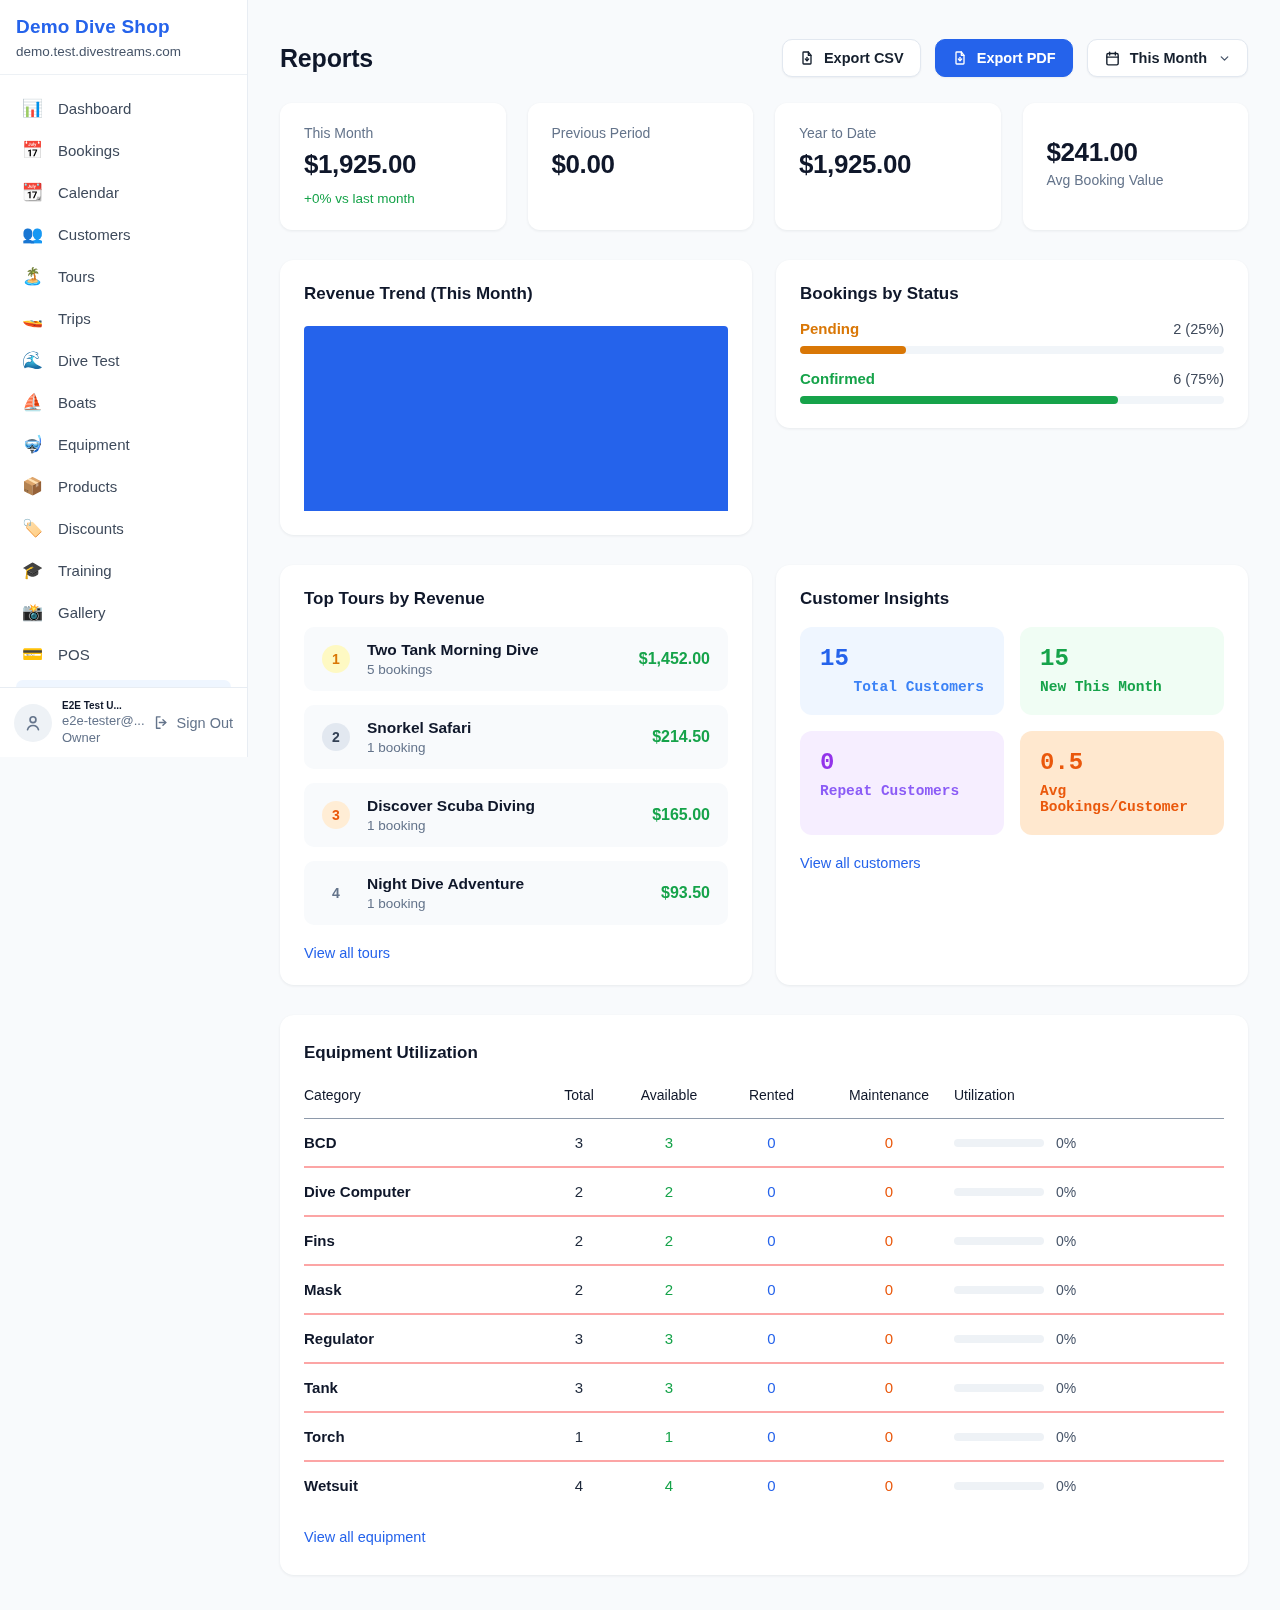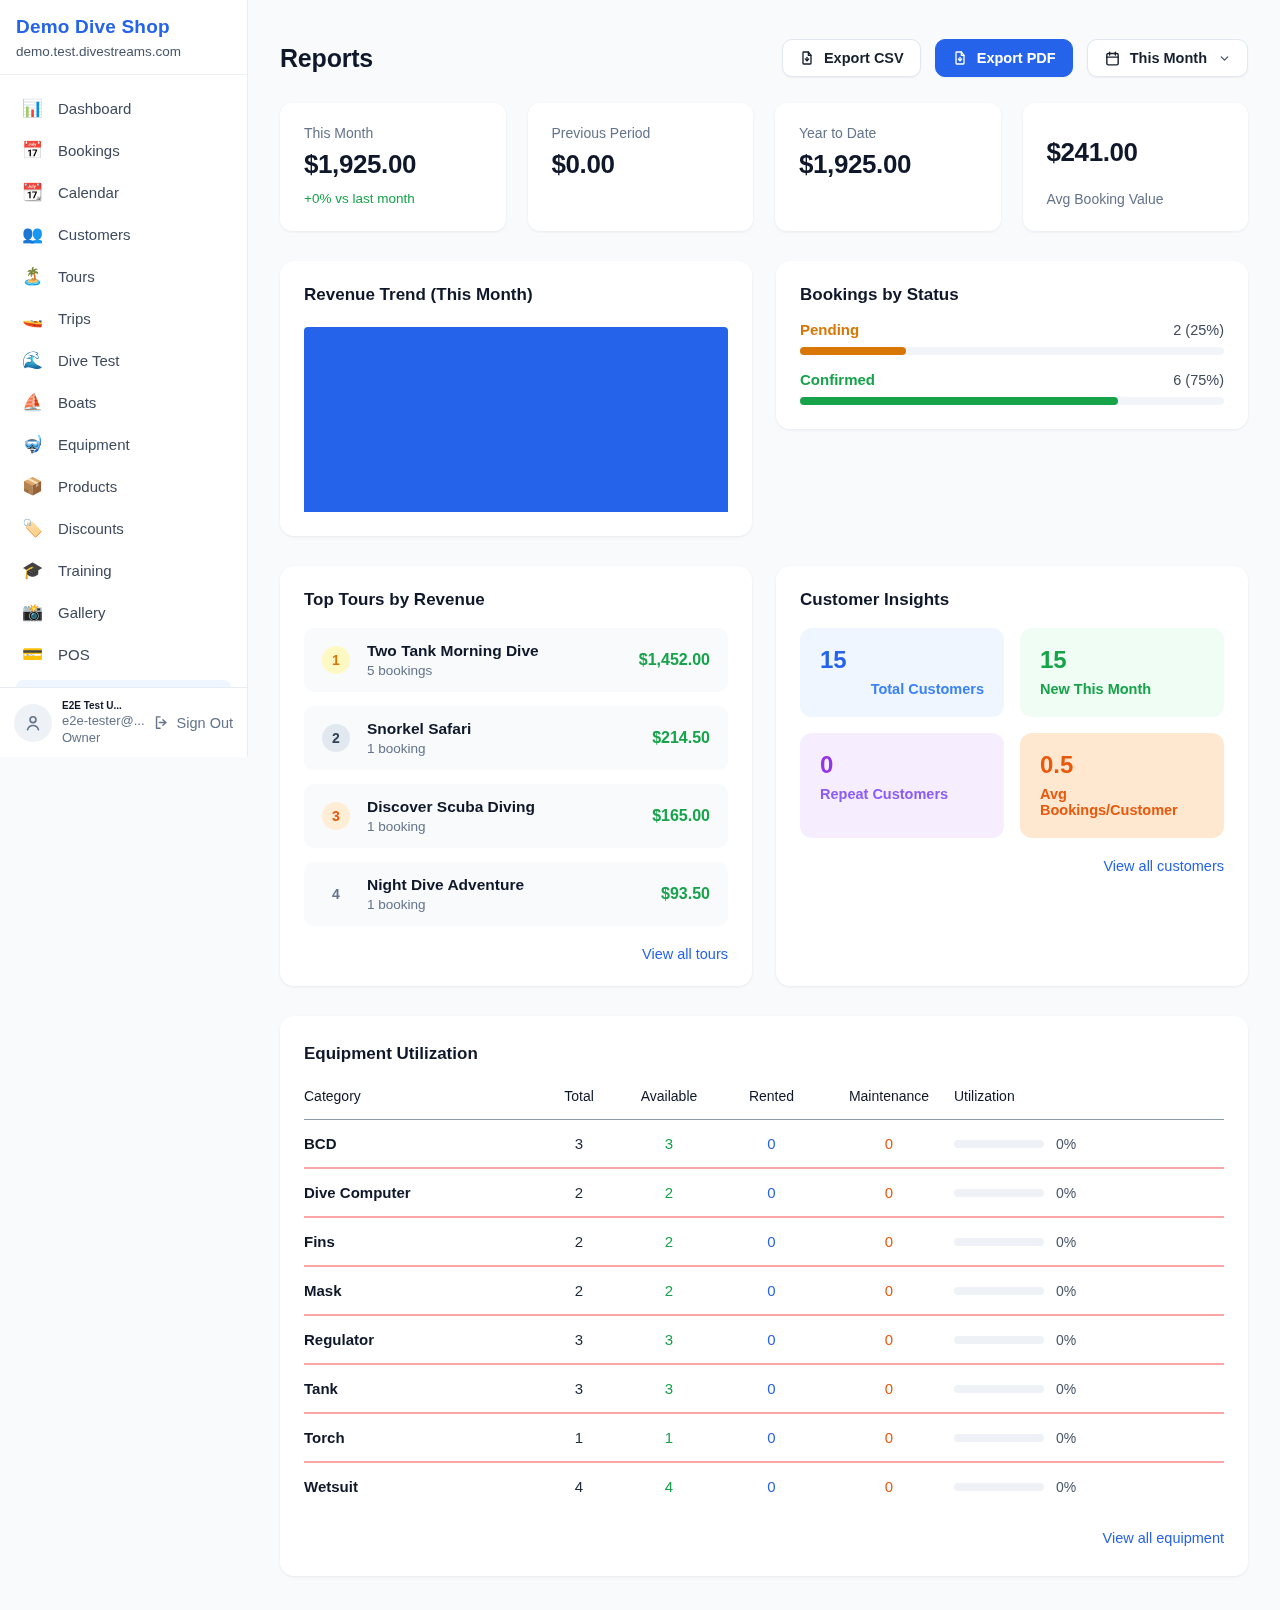--- a/index.html
+++ b/index.html
@@ -35,21 +35,21 @@
   .btn svg { flex:none; }
   .chev { margin-left:2px; color:#475569; }
   
   .card { background:#fff; border-radius:12px; box-shadow:0 1px 3px rgba(15,23,42,.07); }
   .stats { display:grid; grid-template-columns:repeat(4,1fr); gap:22px; margin-bottom:30px; }
   .stat { padding:22px 24px 24px; }
   .s-label { font-size:14px; color:#64748b; }
   .s-value { font-size:26px; font-weight:800; margin-top:8px; letter-spacing:-.4px; }
   .s-note { font-size:13.5px; color:#16a34a; margin-top:11px; }
   .stat.value-first .s-value { margin-top:12px; }
-  .stat.value-first .s-label { margin-top:23px; }
+  .stat.value-first .s-label { margin-top:4px; }
   .grid2 { display:grid; grid-template-columns:1fr 1fr; gap:24px; margin-bottom:30px; }
   .grid2.row1 { align-items:start; }
   .panel { padding:24px; border-radius:14px; }
   .p-title { font-size:17px; font-weight:700; }
   .chart { height:185px; background:#2563eb; border-radius:4px 4px 0 0; margin-top:22px; }
   
   .status-row { margin-top:16px; }
   .status-top { display:flex; justify-content:space-between; align-items:baseline; margin-bottom:9px; }
   .status-label { font-size:15px; font-weight:700; }
   .status-label.pending { color:#d97706; }
@@ -64,23 +64,23 @@
   .tour-row:first-of-type { margin-top:18px; }
   .rank { width:28px; height:28px; border-radius:50%; display:flex; align-items:center; justify-content:center; font-size:14px; font-weight:700; flex:none; }
   .rank.r1 { background:#fef9c3; color:#d97706; }
   .rank.r2 { background:#e2e8f0; color:#334155; }
   .rank.r3 { background:#ffedd5; color:#ea580c; }
   .rank.r4 { background:transparent; color:#64748b; }
   .tour-info { flex:1; }
   .tour-name { font-size:15.5px; font-weight:700; }
   .tour-sub { font-size:13.5px; color:#64748b; margin-top:3px; }
   .tour-amt { font-size:16px; font-weight:700; color:#16a34a; }
-  .link { display:block; width:100%; text-align:right; color:#2563eb; font-size:14.5px; margin-top:20px; cursor:pointer; background:none; border:none; font-family:inherit; }
-  
-  .insights { display:grid; grid-template-columns:1fr 1fr; gap:16px; margin-top:18px; }
+  .link { display:block; width:100%; text-align:left; color:#2563eb; font-size:14.5px; margin-top:20px; cursor:pointer; background:none; border:none; font-family:inherit; }
+  
+  .insights { display:grid; grid-template-columns:1fr 1fr; gap:16px; margin-top:18px;font-family:Liberation Mono, monospace; }
   .ins { border-radius:12px; padding:18px 20px 20px; }
   .ins .iv { font-size:24px; font-weight:800; }
   .ins .il { font-size:14.5px; font-weight:600; margin-top:7px; }
   .ins.blue   { background:#eff6ff; } .ins.blue .iv { color:#2563eb; } .ins.blue .il { color:#3b82f6;text-align:right; }
   .ins.green  { background:#f0fdf4; } .ins.green .iv, .ins.green .il { color:#16a34a; }
   .ins.purple { background:#f6eeff; } .ins.purple .iv { color:#9333ea; } .ins.purple .il { color:#8b5cf6; }
   .ins.orange { background:#ffe8cf; } .ins.orange .iv, .ins.orange .il { color:#ea580c; }
   
   .equip { padding:28px 24px 30px; border-radius:14px; }
   table { width:100%; border-collapse:collapse; margin-top:16px; }

